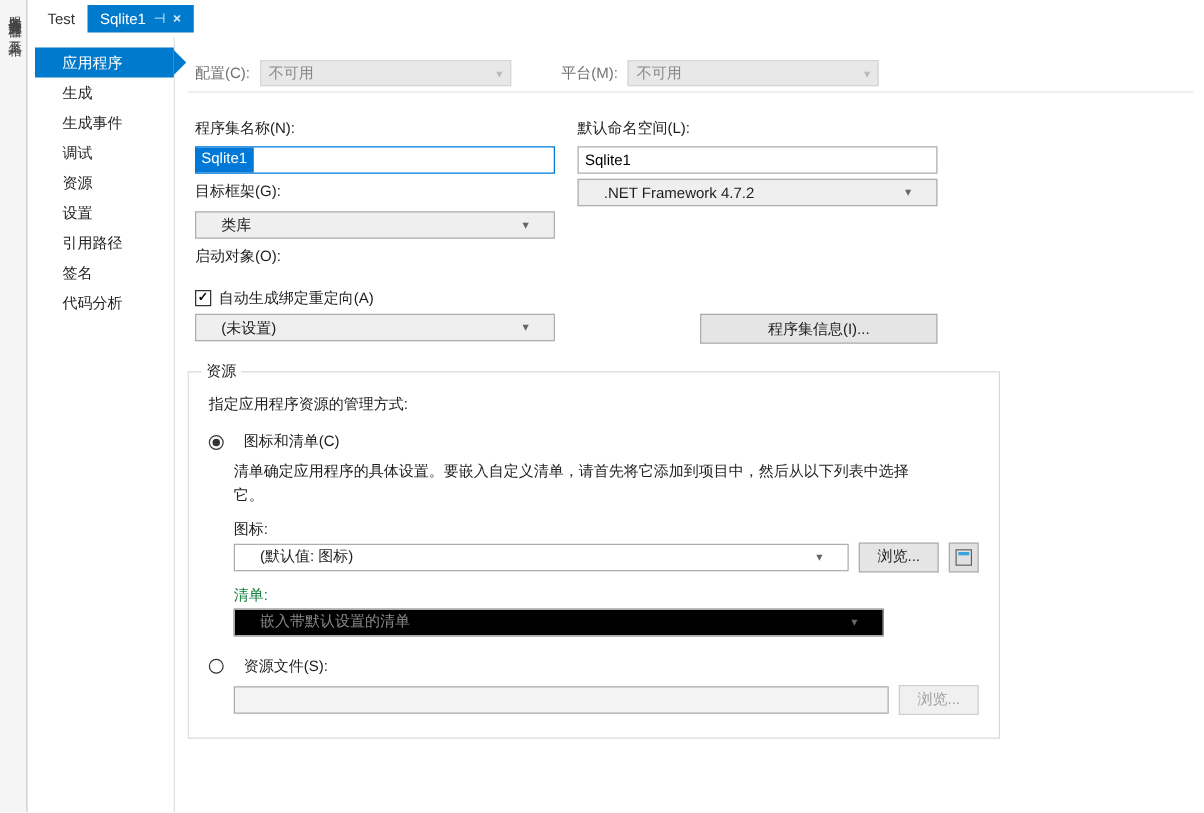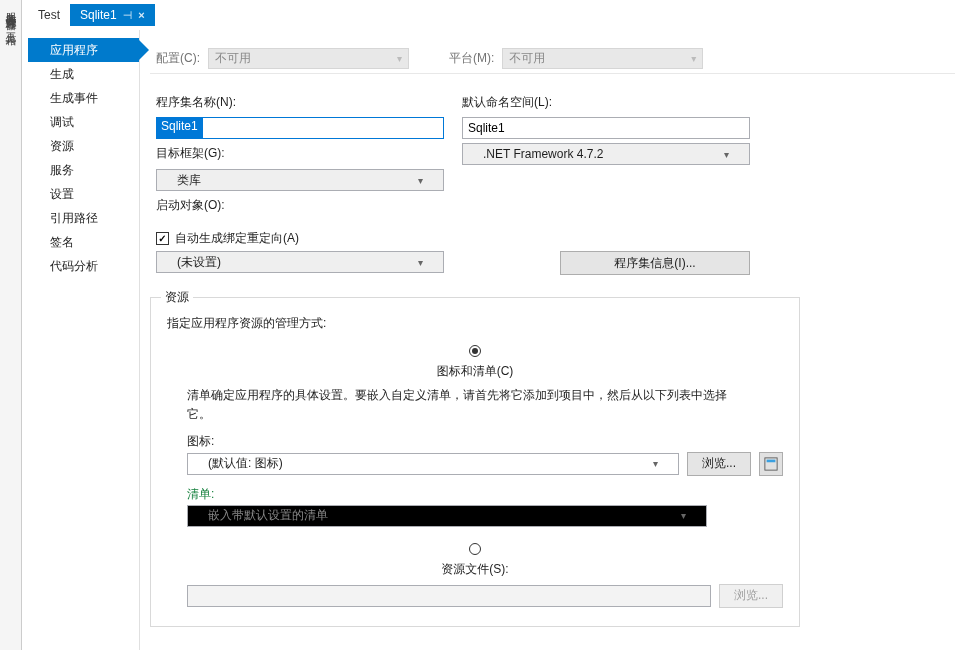--- a/index.html
+++ b/index.html
@@ -39,21 +39,21 @@
 
 .chk-row { display: flex; align-items: center; gap: 6px; margin-top: 10px; }
 .chk { width: 13px; height: 13px; border: 1px solid #333; display: inline-flex; align-items: center; justify-content: center; font-size: 10px; line-height: 1; }
 .chk.checked::before { content: "✓"; color: #000; font-weight: bold; }
 
 .btn { height: 24px; padding: 0 14px; border: 1px solid #adadad; background: #e5e5e5; cursor: pointer; display: inline-flex; align-items: center; justify-content: center; }
 .btn.disabled { color: #a0a0a0; border-color: #d0d0d0; background: #f0f0f0; cursor: default; }
 
 .res-box { border: 1px solid #d9d9d9; margin-top: 22px; padding: 14px 16px 18px; position: relative; }
 .res-box .legend { position: absolute; top: -9px; left: 10px; background: #fff; padding: 0 4px; }
-.radio-row { display: flex; align-items: center; gap: 6px; margin: 12px 0 6px; flex-direction: column; }
+.radio-row { display: flex; align-items: center; gap: 16px; margin: 12px 0 6px; }
 .radio { width: 12px; height: 12px; border: 1px solid #333; border-radius: 50%; display: inline-flex; align-items: center; justify-content: center; }
 .radio.checked::before { content: ""; width: 6px; height: 6px; background: #333; border-radius: 50%; }
 .indent { margin-left: 20px; }
 .hint { margin: 2px 0 8px; line-height: 1.6; }
 .row-flex { display: flex; align-items: center; gap: 8px; }
 .row-flex .select, .row-flex .text-input { flex: 1; }
 .icon-btn { width: 24px; height: 24px; border: 1px solid #adadad; background: #e1e1e1; display: inline-flex; align-items: center; justify-content: center; cursor: pointer; }
 .icon-btn svg { width: 14px; height: 14px; }
 .muted { color: #15803d; }
 </style>
@@ -75,21 +75,20 @@
     <span class="close">×</span>
   </div>
 </div>
 
 <div class="side-nav">
   <div class="side-item active">应用程序</div>
   <div class="side-item">生成</div>
   <div class="side-item">生成事件</div>
   <div class="side-item">调试</div>
   <div class="side-item">资源</div>
-  <div class="side-item">服务</div>
   <div class="side-item">设置</div>
   <div class="side-item">引用路径</div>
   <div class="side-item">签名</div>
   <div class="side-item">代码分析</div>
 </div>
 
 <div class="page">
   <div class="top-row">
     <span class="dim-label">配置(C):</span>
     <div class="dim-select">

